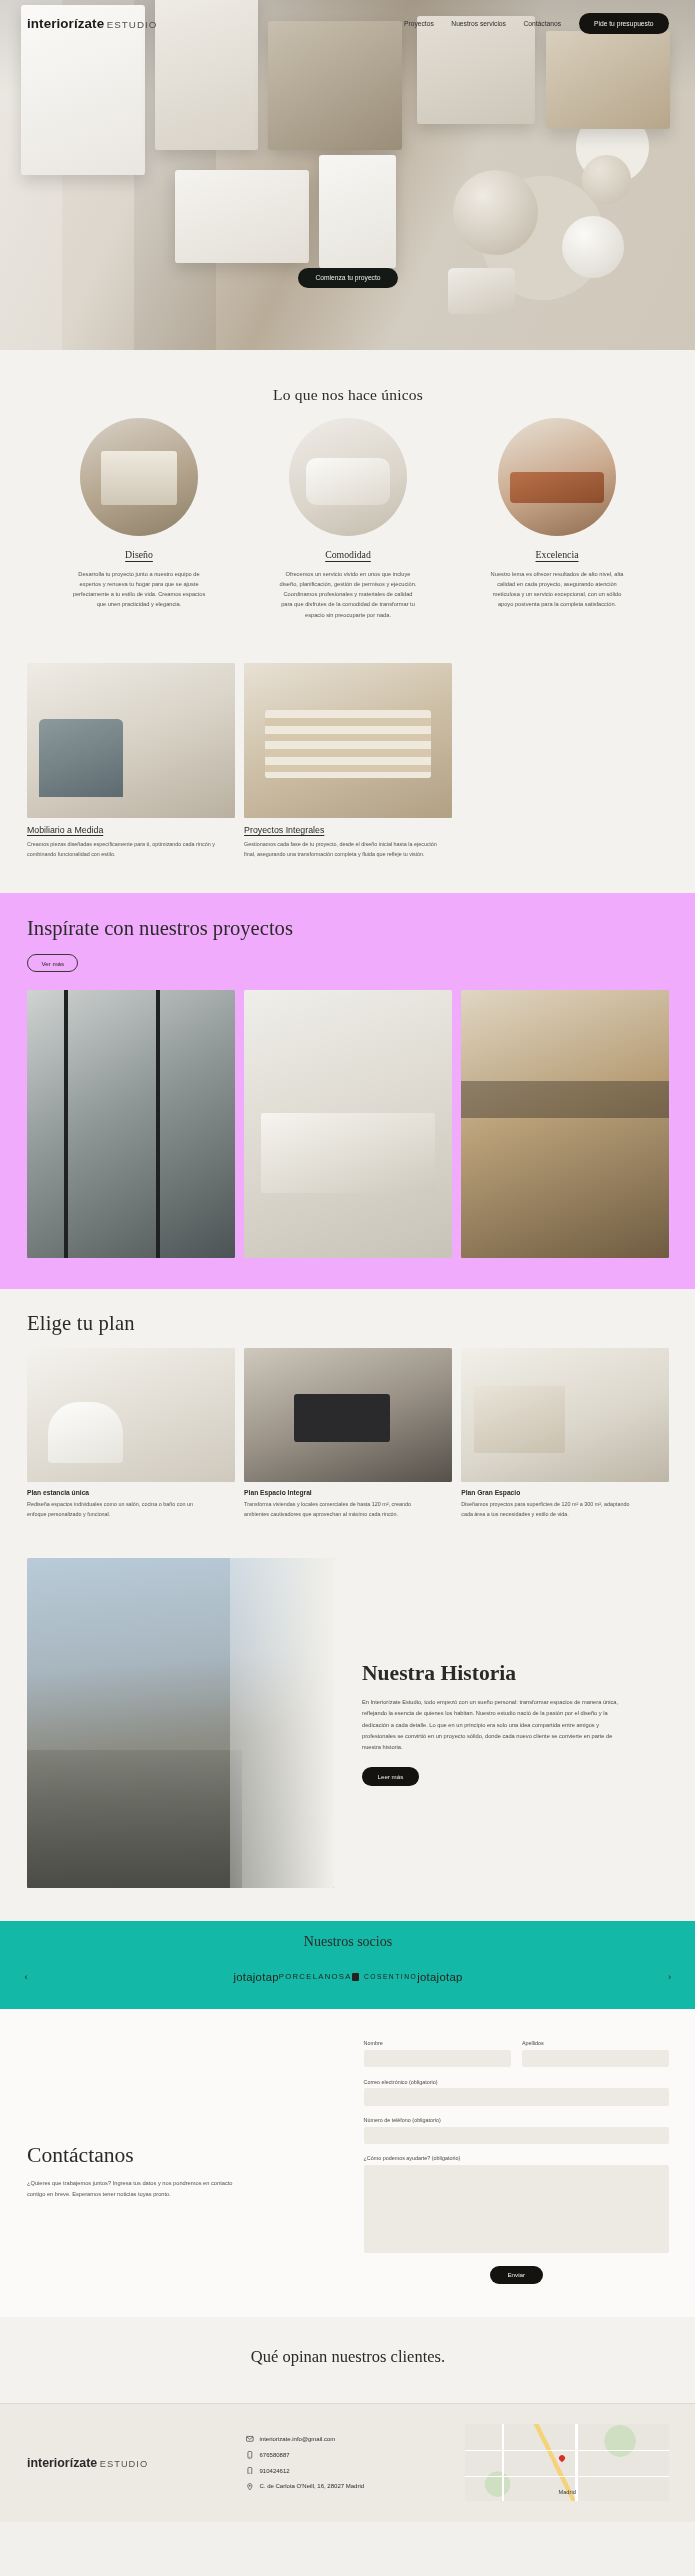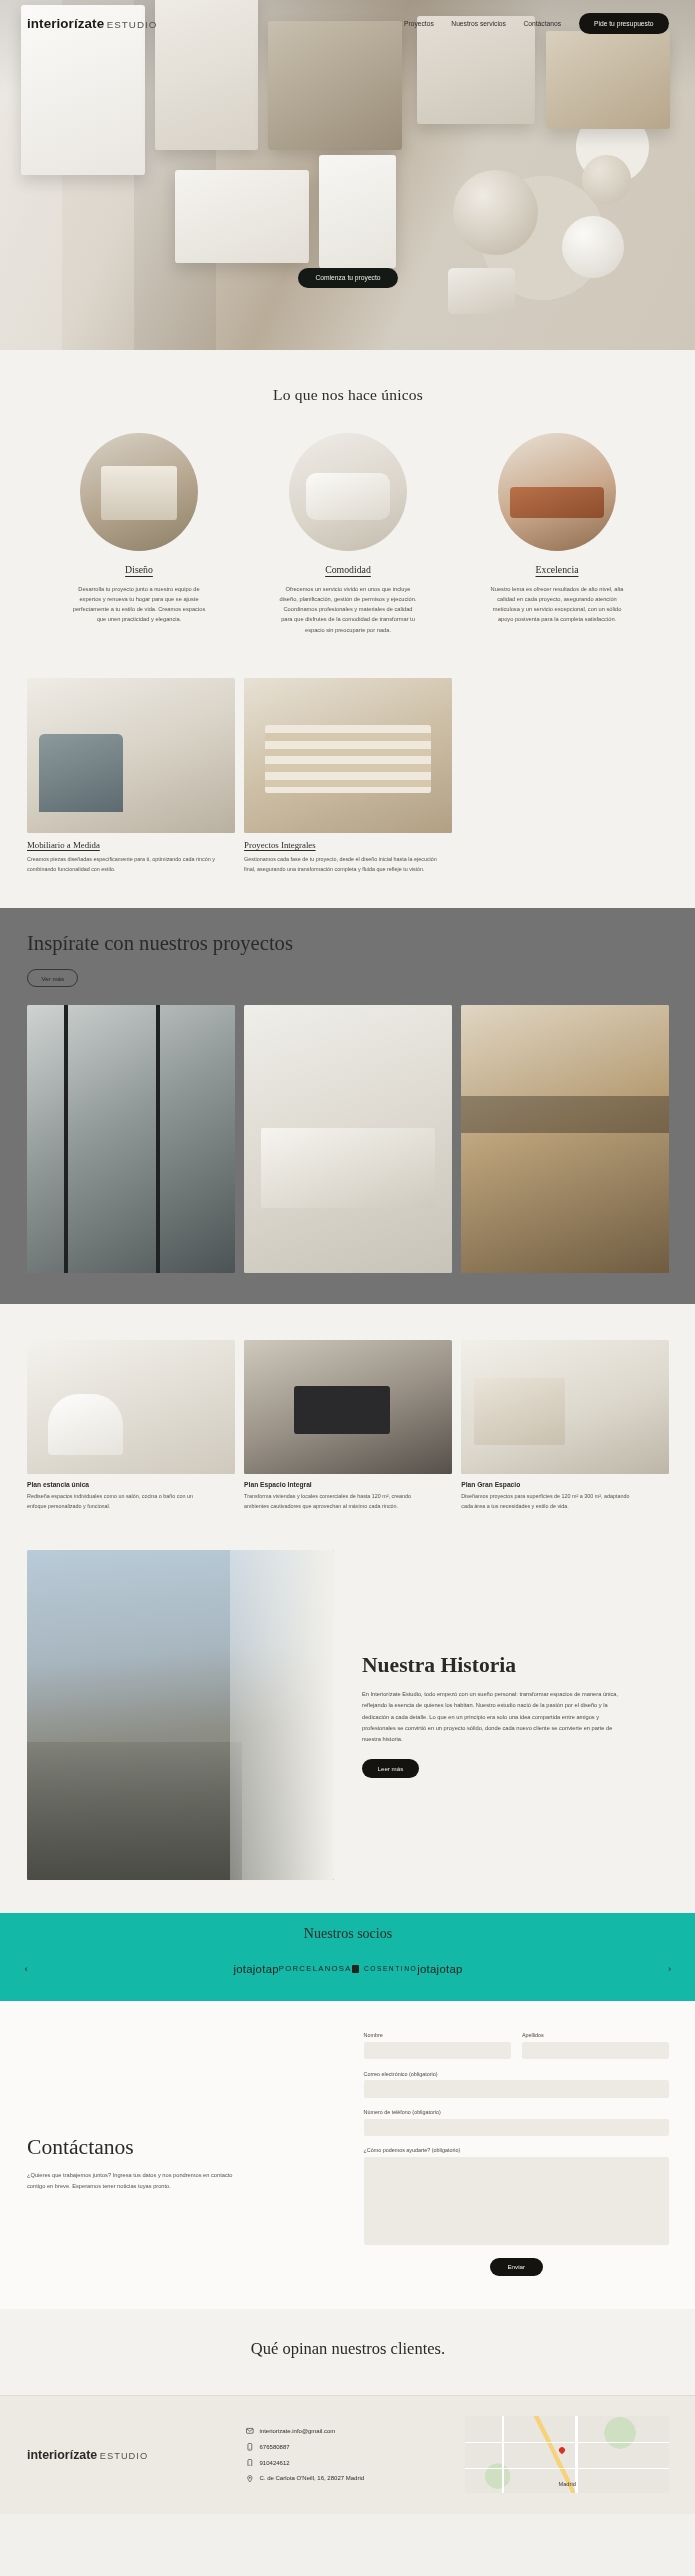--- a/index.html
+++ b/index.html
@@ -65,21 +65,21 @@
     position: absolute; left: 50%; transform: translateX(-50%);
     bottom: 62px; z-index: 5;
     background: #151915; color: #f0eee9; border: 0; border-radius: 11.3px;
     padding: 6.7px 17.5px; font-size: 6.7px; cursor: pointer;
   }
 
   
   .unicos { background: #f4f2ee; padding: 36px 0 31px; }
   .unicos h2 {
     text-align: center; font-weight: 400; font-size: 15.5px;
-    font-family: "Liberation Serif", serif; letter-spacing: 0.2px; margin-bottom: 29px;
+    font-family: "Liberation Serif", serif; letter-spacing: 0.2px; margin-bottom: 14px;
   }
   .three { display: flex; justify-content: center; gap: 54px; }
   .pillar { width: 155px; text-align: center; }
   .circle {
     width: 118px; height: 118px; border-radius: 50%; margin: 0 auto 13.4px;
     overflow: hidden; position: relative;
   }
   .c-diseno { background: linear-gradient(160deg,#d8d2c7 0%, #b4a48d 55%, #8d7f67 100%); }
   .c-diseno:after{content:"";position:absolute;left:18%;top:28%;width:64%;height:46%;background:linear-gradient(180deg,#efe9df,#cfc6b5);border-radius:3.1px;}
   .c-comodidad { background: linear-gradient(160deg,#efece7 0%, #dad4c9 60%, #c3bbad 100%); }
@@ -100,27 +100,27 @@
   }
   .serv-grid { display: grid; grid-template-columns: repeat(3, 1fr); gap: 9.3px; }
   .serv-img { height: 155px; border-radius: 1.5px; position: relative; overflow: hidden; }
   .i-mobiliario { background: linear-gradient(160deg,#efece6 0%, #d8d2c6 50%, #b9b0a0 100%); }
   .i-mobiliario:after{content:"";position:absolute;left:6%;top:36%;width:40%;height:50%;background:linear-gradient(160deg,#8d9a9c,#5d6a70);border-radius:5.2px 5.2px 0 0;}
   .i-proyectos { background: linear-gradient(160deg,#e7e1d5 0%, #cdbfa6 50%, #b1a084 100%); }
   .i-proyectos:after{content:"";position:absolute;left:10%;top:30%;width:80%;height:44%;background:repeating-linear-gradient(180deg,#efe9dd 0 8.2px,#d5c8ae 8.2px 15.5px);border-radius:3.1px;}
   .i-cocinas { background: linear-gradient(160deg,#f0ede7 0%, #ded6c8 55%, #c0b5a2 100%); }
   .i-cocinas:after{content:"";position:absolute;left:52%;top:20%;width:44%;height:62%;background:linear-gradient(160deg,#e3d9c6,#c2b093);border-radius:2.1px;}
   .serv-name {
-    font-family: Liberation Serif, serif; font-size: 8.8px; margin: 7.2px 0 4.6px;
+    font-family: Liberation Sans, sans-serif; font-size: 8.8px; margin: 7.2px 0 4.6px;
     text-decoration: underline; text-underline-offset: 2.1px;
   }
   .serv-desc { font-size: 5.4px; line-height: 1.75; color: #56524c; max-width: 196px; }
 
   
-  .proyectos { background: #737373; padding: 23px 27px 31px; }
+  .proyectos { background: #f0abfc; padding: 23px 27px 31px; }
   .proyectos h2 { font-family: "Liberation Serif", serif; font-weight: 400; font-size: 20.6px; line-height: 1.25; }
   .btn-outline {
     margin-top: 12.4px; display: inline-block; border: 0.5px solid #3a3733; background: transparent;
     border-radius: 10.3px; padding: 4.6px 13.4px; font-size: 6.2px; cursor: pointer; color: #28261f;
   }
   .proy-grid { display: grid; grid-template-columns: repeat(3, 1fr); gap: 9.3px; margin-top: 17.5px; }
   .proy-img { height: 268px; border-radius: 1.5px; position: relative; overflow: hidden; }
   .p1 { background: linear-gradient(150deg,#cfd3d2 0%, #8e9796 45%, #4c5354 100%); }
   .p1:after{content:"";position:absolute;left:18%;top:0;width:4.1px;height:100%;background:#1e2322;}
   .p1:before{content:"";position:absolute;left:62%;top:0;width:4.1px;height:100%;background:#1e2322;}
@@ -296,20 +296,21 @@
     <h2>Inspírate con nuestros proyectos</h2>
     <button class="btn-outline">Ver más</button>
     <div class="proy-grid">
       <div class="proy-img p1"></div>
       <div class="proy-img p2"></div>
       <div class="proy-img p3"></div>
     </div>
   </section>
 
   <section class="planes">
+    <h2 class="sec-title">Elige tu plan</h2>
     <div class="plan-grid">
 
       <div>
         <div class="plan-img pl1"></div>
         <div class="plan-name">Plan estancia única</div>
         <p class="plan-desc">Rediseña espacios individuales como un salón, cocina o baño con un enfoque personalizado y funcional.</p>
       </div>
 
       <div>
         <div class="plan-img pl2"></div>

